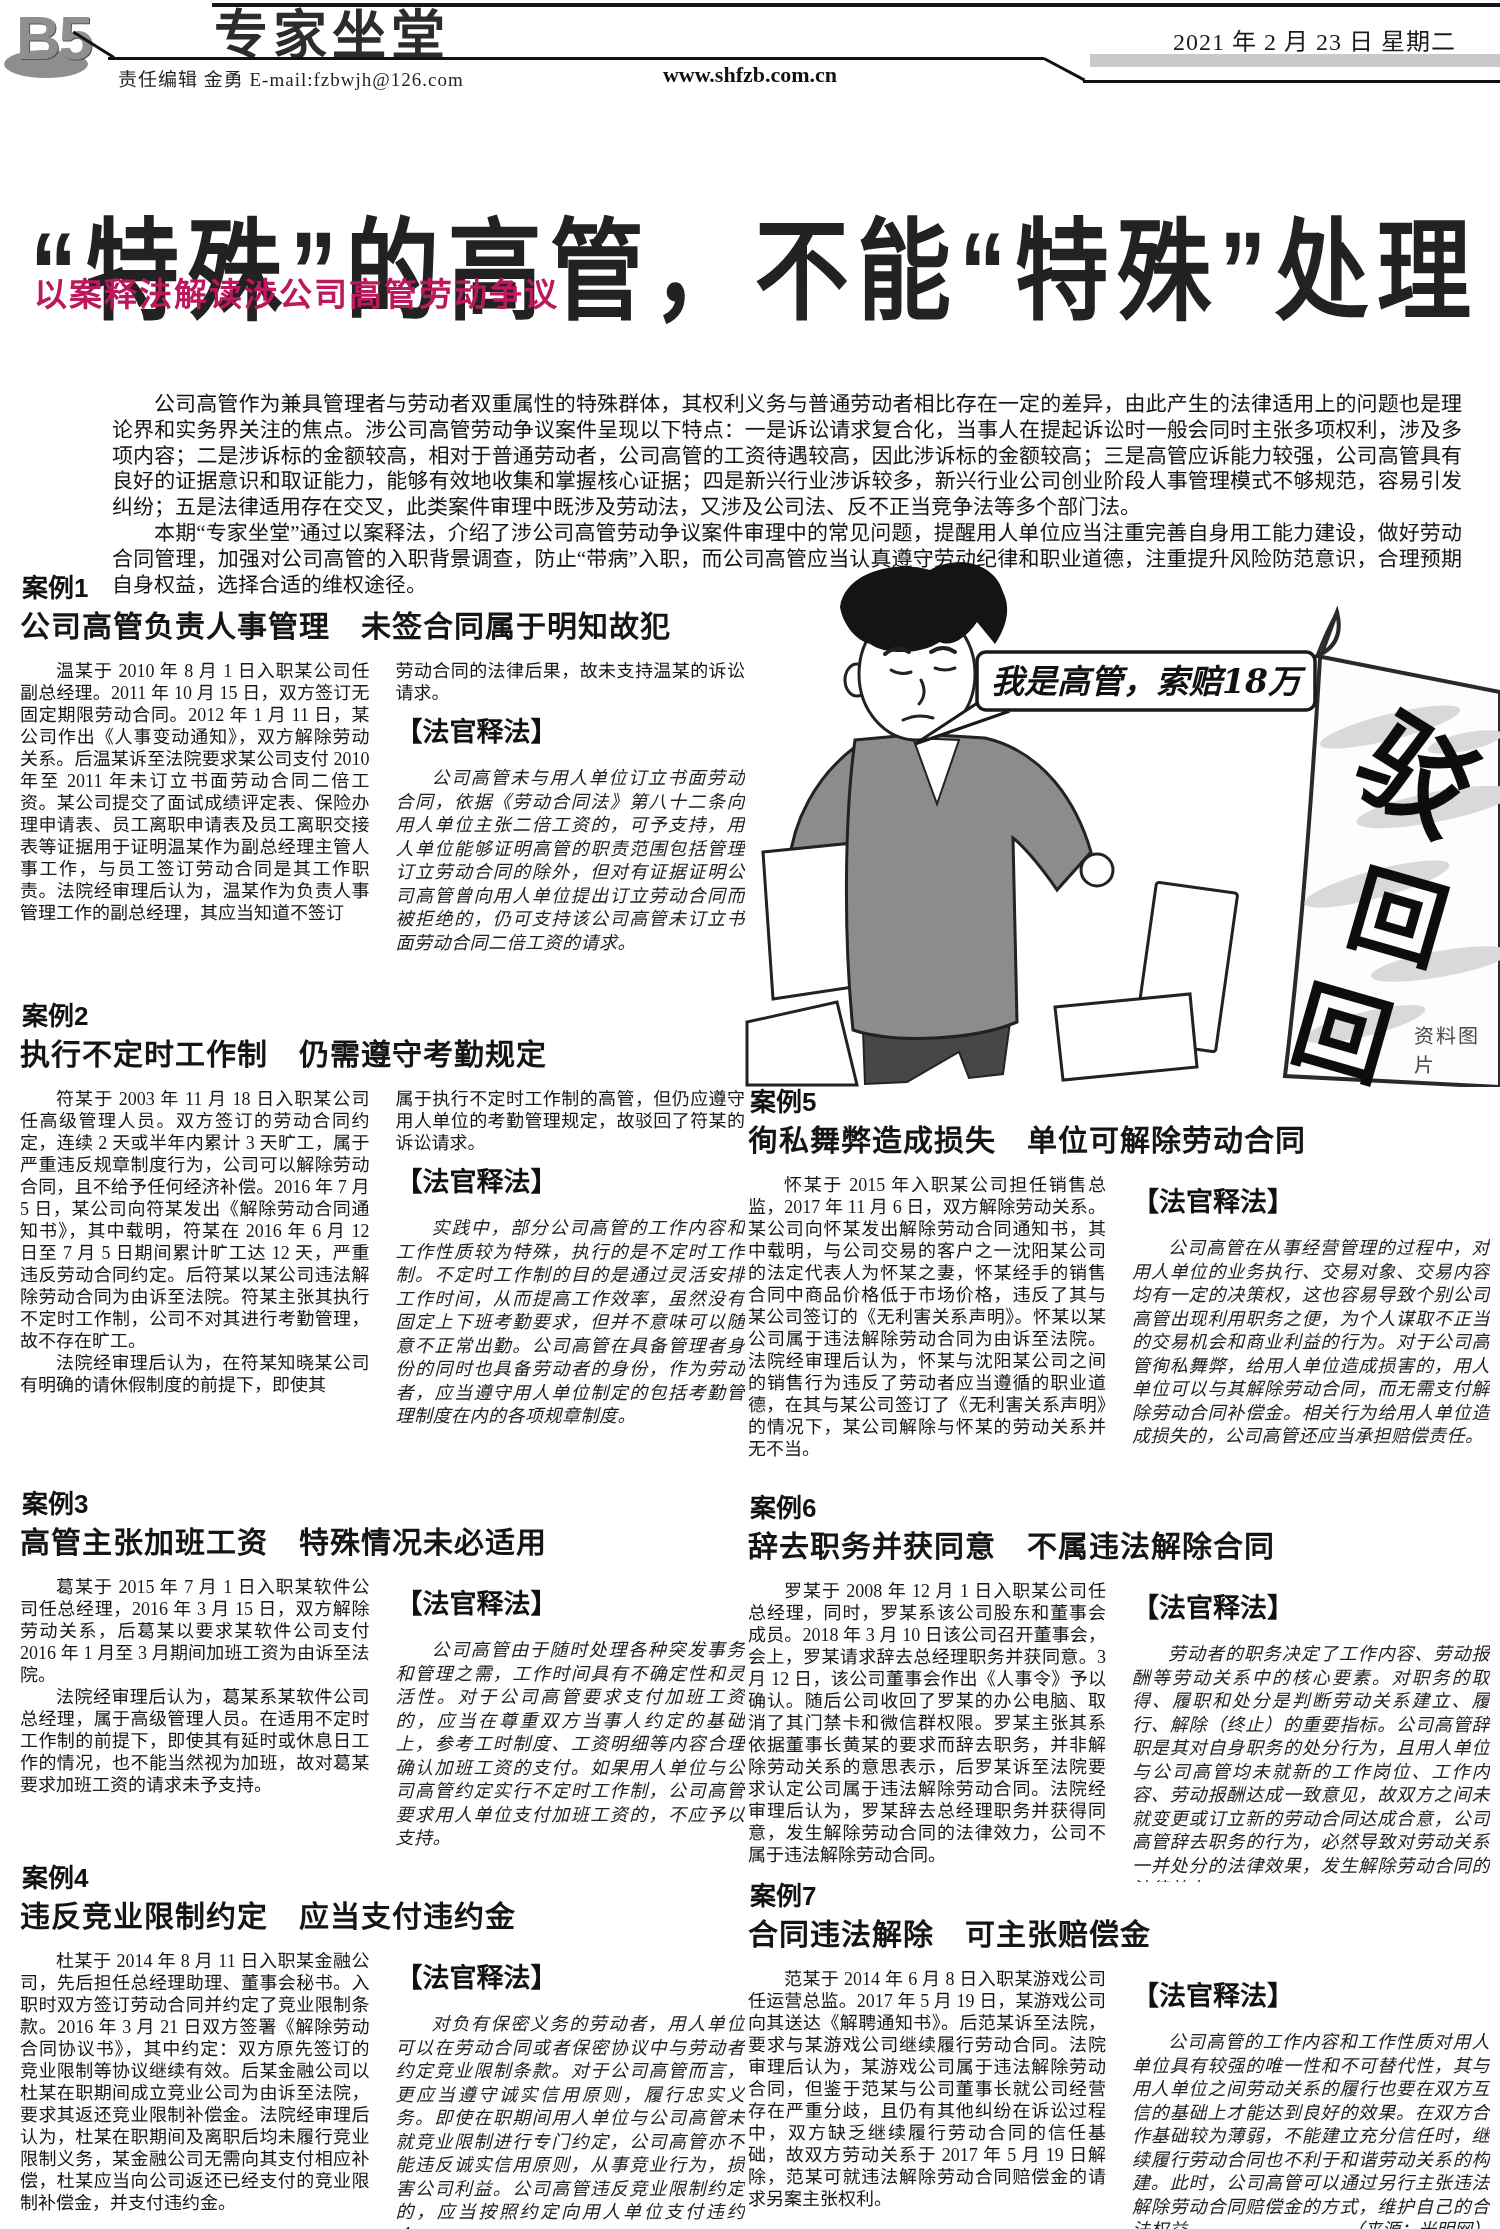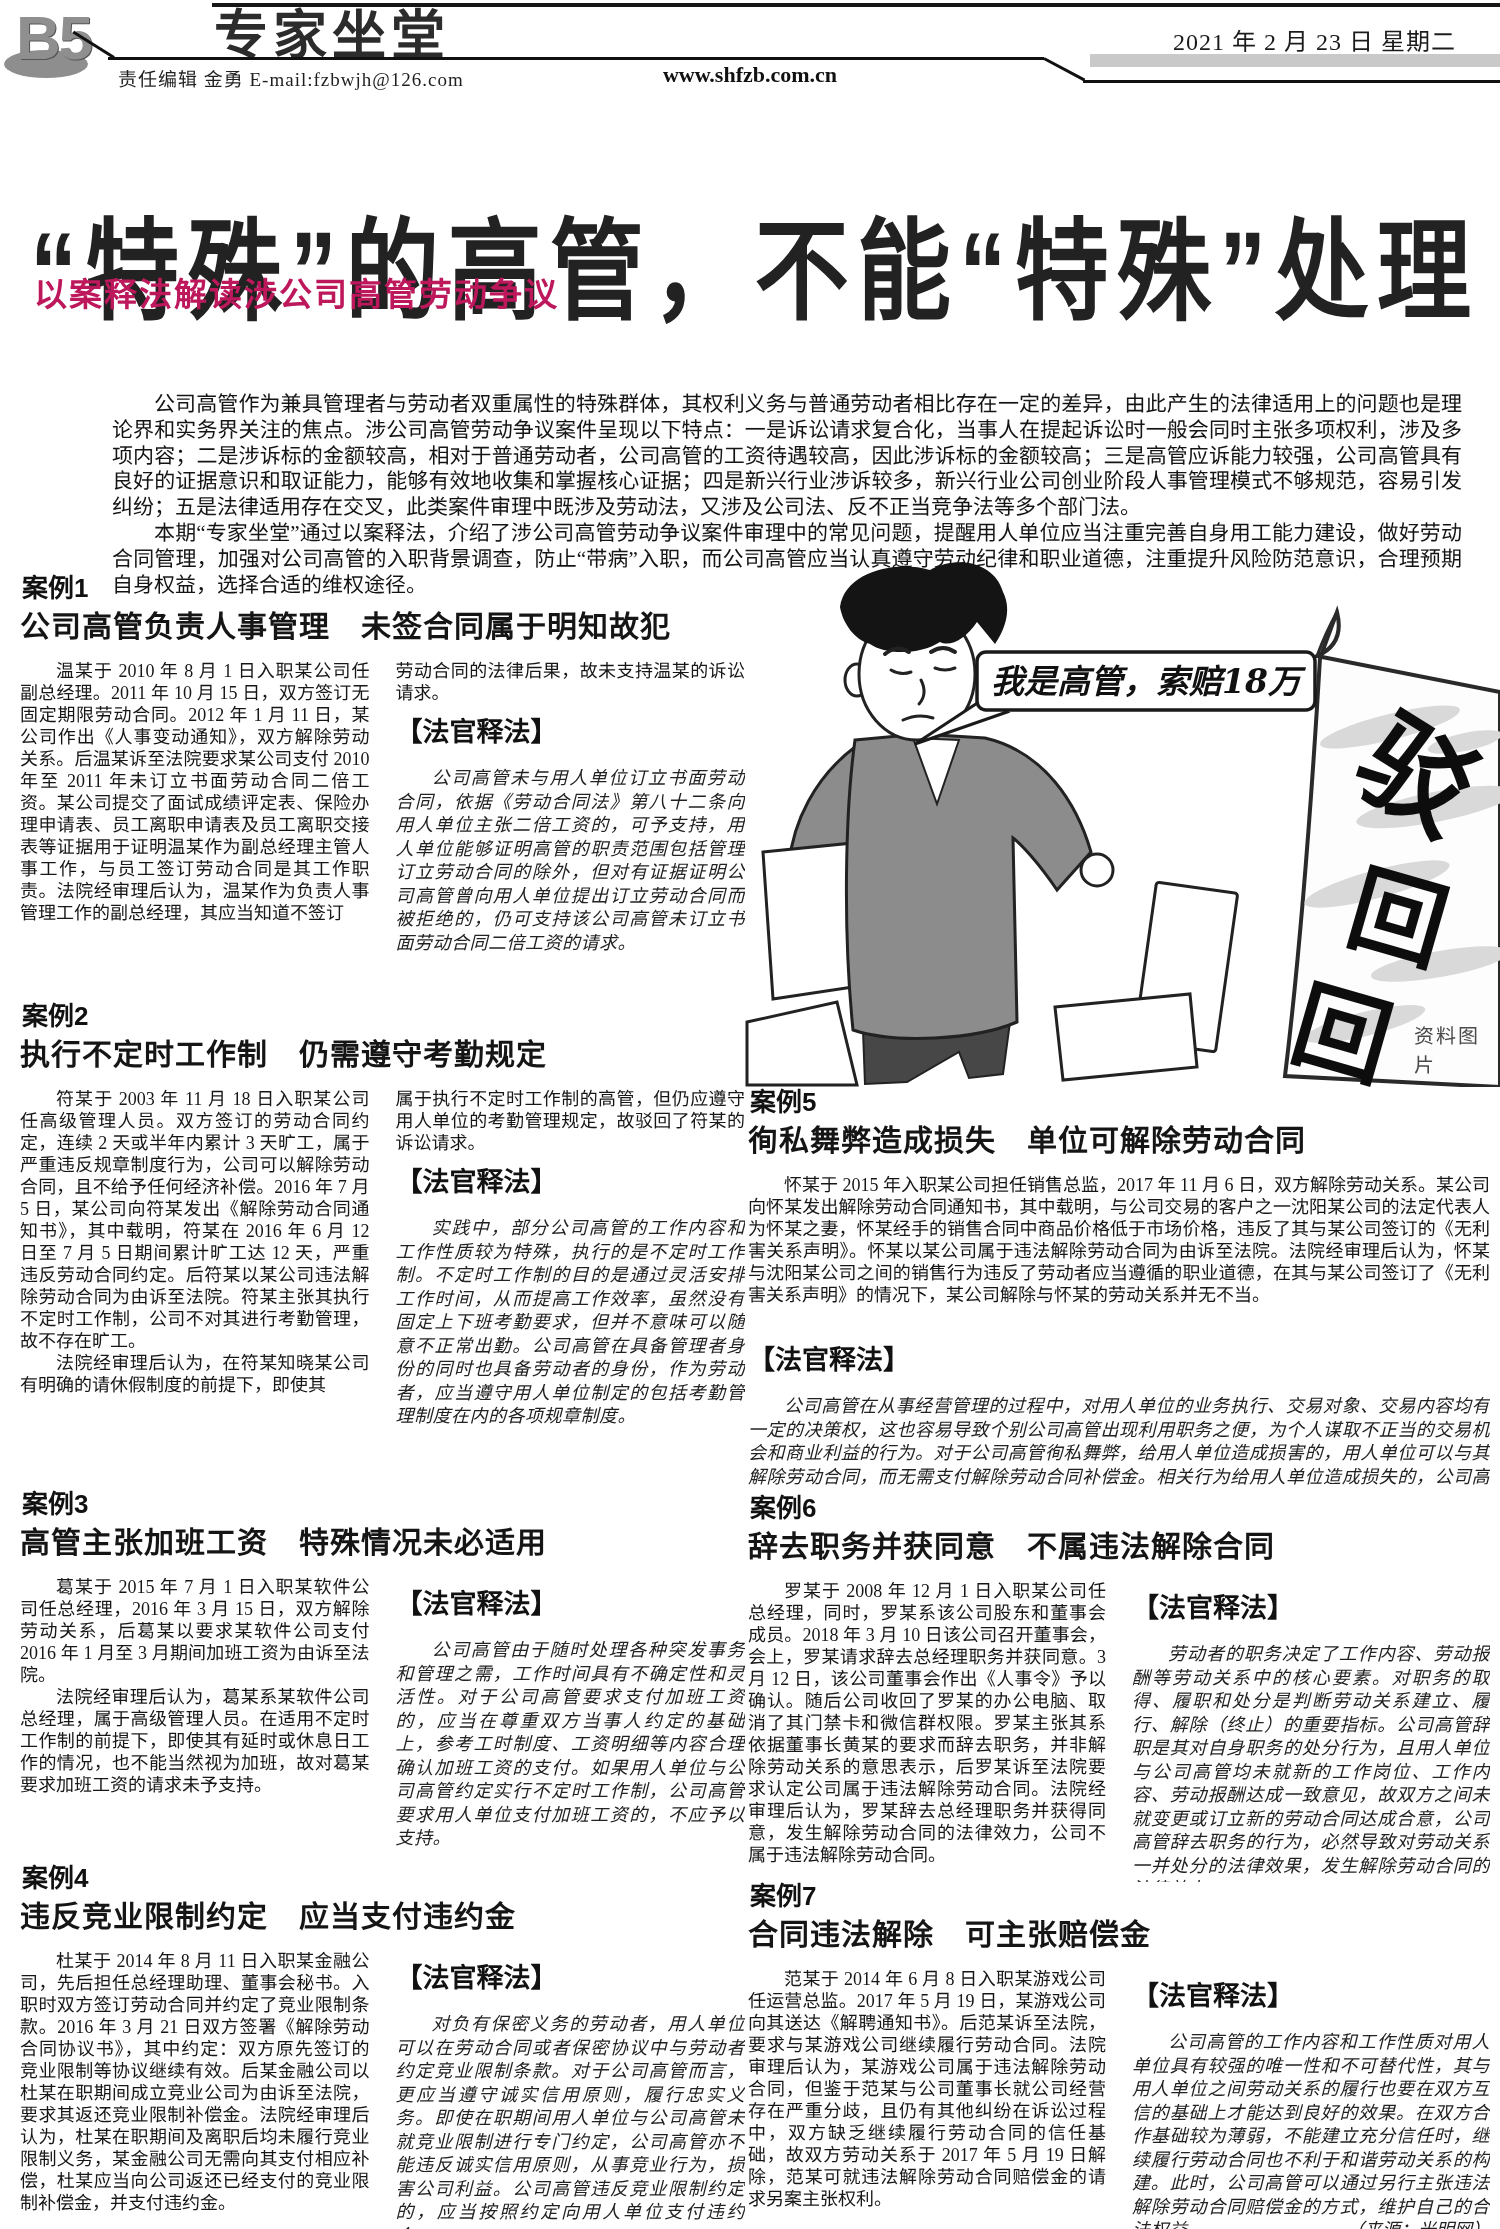--- a/index.html
+++ b/index.html
@@ -57,21 +57,21 @@
           color:#111;margin:10px 0 16px 0;line-height:36px;}
   .col p.interp{font-family:"DejaVu Serif",serif;font-style:italic;font-size:18px;
           line-height:23.5px;color:#222;letter-spacing:0.5px;}
   .source-credit{font-family:"DejaVu Serif",serif;font-style:italic;font-size:18px;
           line-height:23.5px;color:#222;text-align:right;margin-top:-23.5px;}
 
   .c1{left:20px;top:572px;width:725px;}  .c1 .case-cols{height:330px;}
   .c2{left:20px;top:1000px;width:725px;} .c2 .case-cols{height:396px;}
   .c3{left:20px;top:1488px;width:725px;} .c3 .case-cols{height:292px;}
   .c4{left:20px;top:1862px;width:725px;} .c4 .case-cols{height:281px;}
-  .c5{left:748px;top:1086px;width:742px;} .c5 .case-cols{height:314px;flex-direction:column;}
+  .c5{left:748px;top:1086px;width:742px;} .c5 .case-cols{height:314px;}
   .c6{left:748px;top:1492px;width:742px;} .c6 .case-cols{height:302px;}
   .c7{left:748px;top:1880px;width:742px;} .c7 .case-cols{height:263px;}
 
   
   .cartoon{position:absolute;left:745px;top:552px;width:755px;height:535px;}
   .cartoon svg{display:block;width:100%;height:100%;}
   .photo-caption{position:absolute;left:1414px;top:1020px;width:86px;font-size:20px;
           color:#4a4a4a;letter-spacing:2px;font-family:"Liberation Sans",sans-serif;}
 </style>
 </head>

